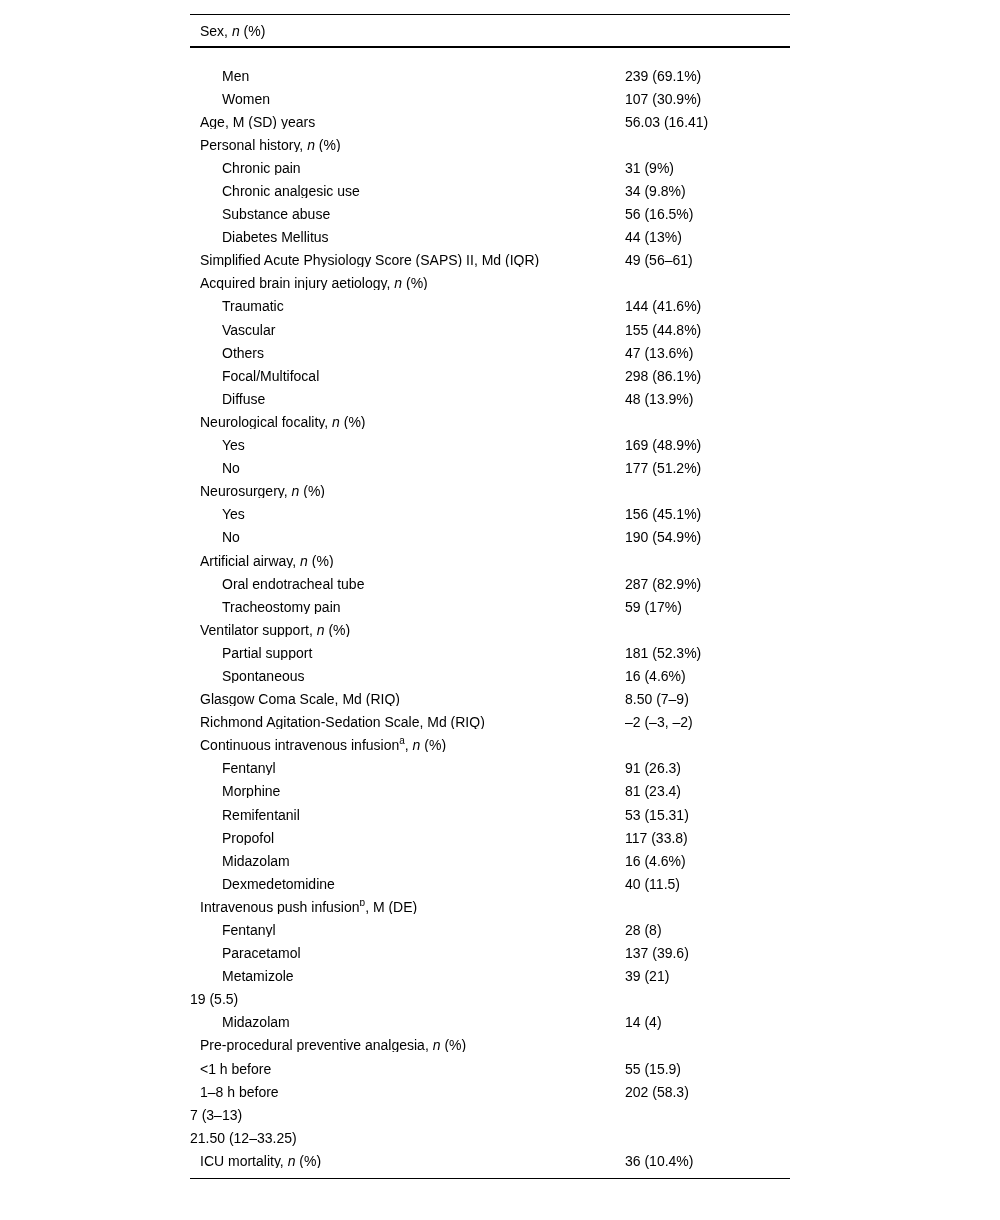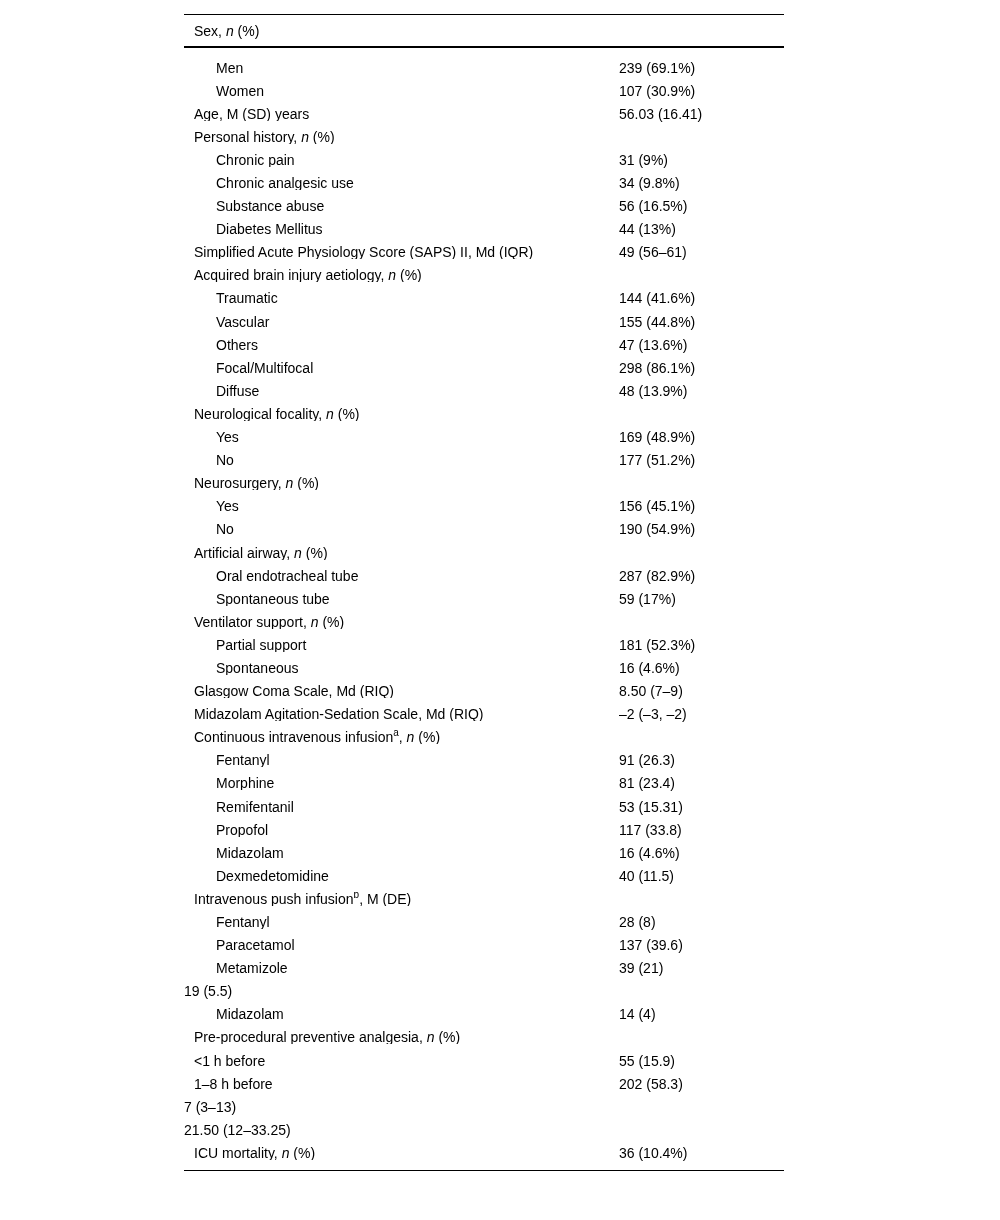--- a/index.html
+++ b/index.html
@@ -9,37 +9,37 @@
   }
   body {
     width: 1000px;
     height: 1220px;
     position: relative;
     font-family: "Liberation Sans", "DejaVu Sans", sans-serif;
     color: #000000;
   }
   .table-wrap {
     position: absolute;
-    left: 184px;
+    left: 190px;
     top: 14px;
     width: 600px;
     border-top: 1.5px solid #000;
     border-bottom: 1.5px solid #000;
     box-sizing: border-box;
   }
   .thead-row {
     height: 31px;
     display: flex;
     align-items: center;
     padding-left: 10px;
     border-bottom: 2px solid #000;
     font-size: 14px;
   }
   .tbody {
-    padding-top: 8px;
+    padding-top: 16px;
     padding-bottom: 5px;
   }
   .trow {
     display: grid;
     grid-template-columns: 435px 1fr;
     align-items: center;
     height: 23.1px;
     font-size: 14px;
     line-height: 1;
   }
@@ -180,21 +180,21 @@
     <span class="label-cell">Artificial airway, <i>n</i> (%)</span>
     <span class="value-cell"></span>
   </div>
 
   <div class="trow indent">
     <span class="label-cell">Oral endotracheal tube</span>
     <span class="value-cell">287 (82.9%)</span>
   </div>
 
   <div class="trow indent">
-    <span class="label-cell">Spontaneous tube</span>
+    <span class="label-cell">Tracheostomy pain</span>
     <span class="value-cell">59 (17%)</span>
   </div>
 
   <div class="trow">
     <span class="label-cell">Ventilator support, <i>n</i> (%)</span>
     <span class="value-cell"></span>
   </div>
 
 
   <div class="trow indent">
@@ -206,21 +206,21 @@
     <span class="label-cell">Spontaneous</span>
     <span class="value-cell">16 (4.6%)</span>
   </div>
 
   <div class="trow">
     <span class="label-cell">Glasgow Coma Scale, Md (RIQ)</span>
     <span class="value-cell">8.50 (7–9)</span>
   </div>
 
   <div class="trow">
-    <span class="label-cell">Midazolam Agitation-Sedation Scale, Md (RIQ)</span>
+    <span class="label-cell">Richmond Agitation-Sedation Scale, Md (RIQ)</span>
     <span class="value-cell">–2 (–3, –2)</span>
   </div>
 
   <div class="trow">
     <span class="label-cell">Continuous intravenous infusion<sup>a</sup>, <i>n</i> (%)</span>
     <span class="value-cell"></span>
   </div>
 
   <div class="trow indent">
     <span class="label-cell">Fentanyl</span>

